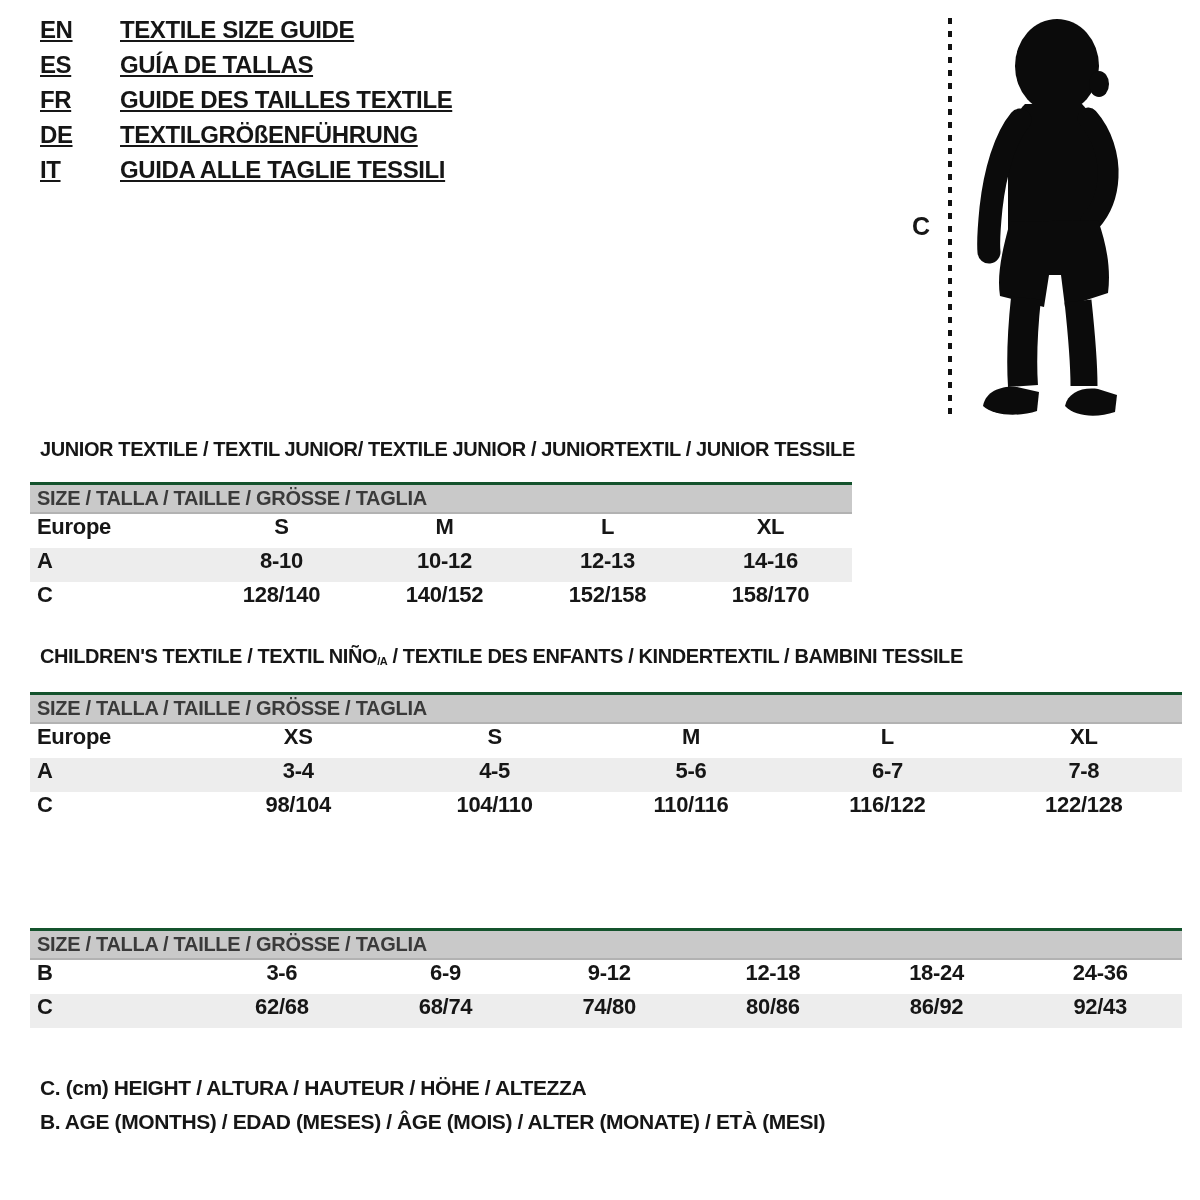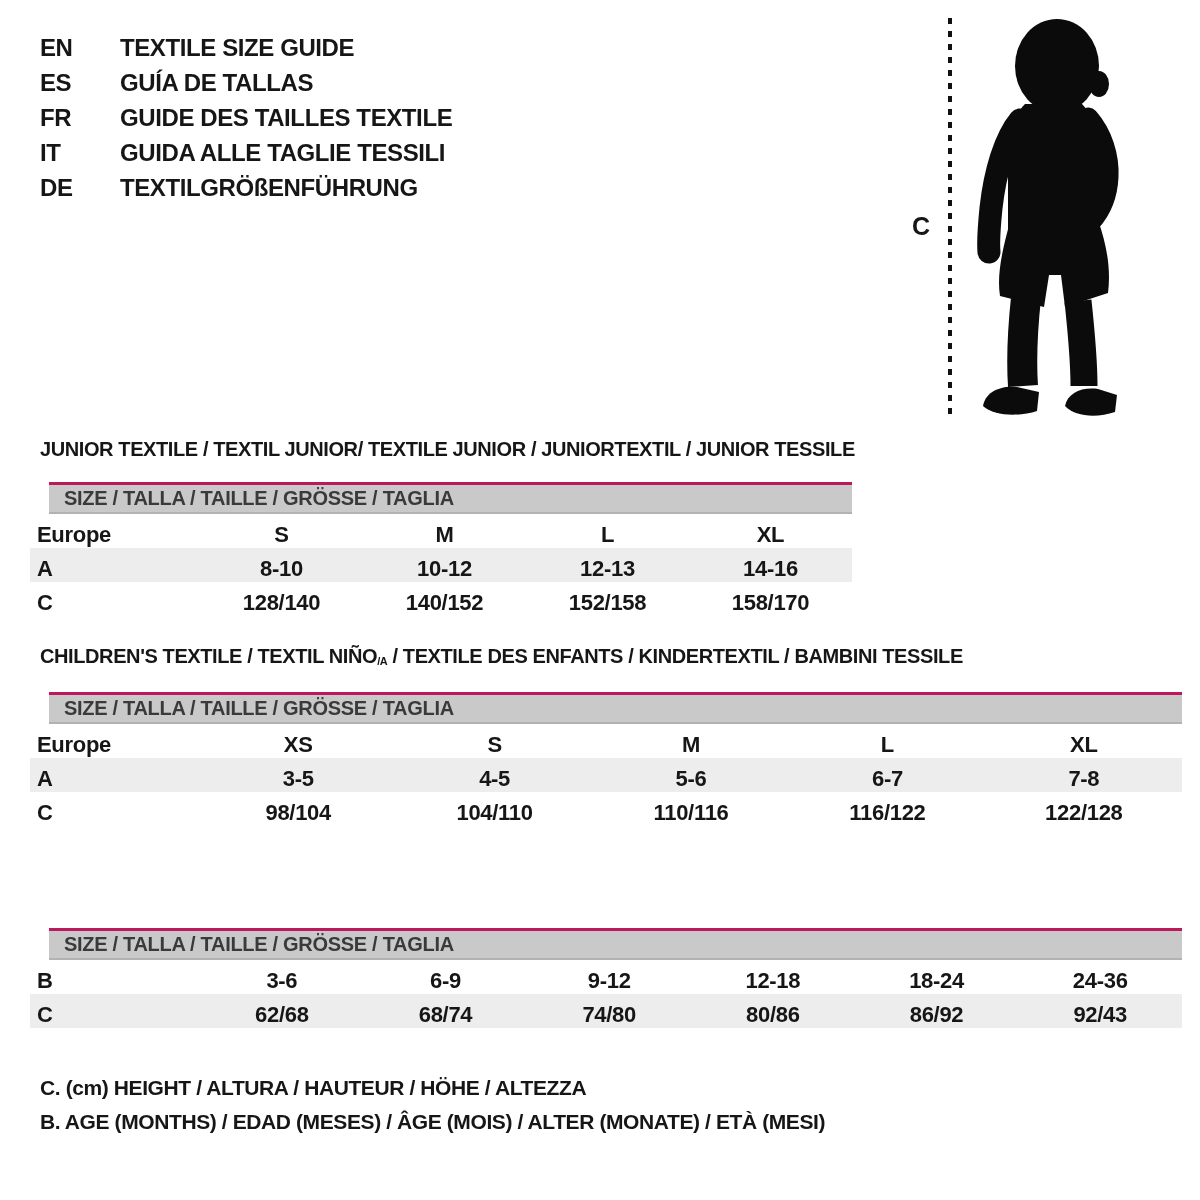--- a/index.html
+++ b/index.html
@@ -1,44 +1,44 @@
 <!DOCTYPE html>
 <html><head>
 <meta charset="utf-8">
 <style>
   html,body{margin:0;padding:0;background:#ffffff;}
   .page{
     position:relative;width:1200px;height:1200px;background:#ffffff;overflow:hidden;
     font-family:"Liberation Sans","DejaVu Sans",sans-serif;font-weight:700;color:#161616;
   }
   
-  .lang-list{position:absolute;left:40px;top:30px;}
+  .lang-list{position:absolute;left:40px;top:12px;text-decoration:underline;}
   .lang-row{display:flex;height:35px;align-items:center;}
   .lang-code{width:80px;font-size:24px;letter-spacing:-0.4px;}
   .lang-label{font-size:24px;letter-spacing:-0.4px;white-space:nowrap;}
   
   .measure-line{position:absolute;left:946px;top:16px;}
   .measure-label{position:absolute;left:912px;top:212px;font-size:25px;}
   .toddler{position:absolute;left:965px;top:14px;}
   
   .sec-title{position:absolute;left:40px;font-size:20px;letter-spacing:-0.4px;white-space:nowrap;}
   .junior-title{top:438px;}
   .children-title{top:645px;text-align:center;}
   .babies-title{position:absolute;left:40px;top:846px;font-size:20px;line-height:40px;letter-spacing:-0.4px;white-space:nowrap;}
   .subA{font-size:0.55em;vertical-align:-0.22em;}
   
   .table{position:absolute;left:30px;}
   .junior-table{top:482px;width:822px;}
   .children-table{top:692px;width:1152px;}
   .babies-table{top:928px;width:1152px;}
   .size-bar{
-    height:27px;background:#c9c9c9;border-top:3px solid #be185d;border-bottom:2px solid #b2b2b2;
-    display:flex;align-items:center;padding-left:15px;font-size:20px;color:#3a3a3a;letter-spacing:-0.3px;margin-left:19px;
+    height:27px;background:#c9c9c9;border-top:3px solid #14532d;border-bottom:2px solid #b2b2b2;
+    display:flex;align-items:center;padding-left:7px;font-size:20px;color:#3a3a3a;letter-spacing:-0.3px;
   }
-  .trow{display:flex;align-items:flex-end;height:34px;font-size:22px;letter-spacing:-0.3px;background:#ffffff;}
+  .trow{display:flex;align-items:flex-start;height:34px;font-size:22px;letter-spacing:-0.3px;background:#ffffff;}
   .trow.alt{background:#ededed;}
   .tlabel{width:170px;padding-left:7px;box-sizing:border-box;}
   .tcell{flex:1;text-align:center;}
   
   .legend{position:absolute;left:40px;top:1071px;}
   .legend-line{font-size:21px;line-height:34px;letter-spacing:-0.4px;white-space:nowrap;}
 </style>
 </head>
 <body>
 
@@ -51,26 +51,26 @@
     </div>
     <div class="lang-row">
       <span class="lang-code">ES</span>
       <span class="lang-label">GUÍA DE TALLAS</span>
     </div>
     <div class="lang-row">
       <span class="lang-code">FR</span>
       <span class="lang-label">GUIDE DES TAILLES TEXTILE</span>
     </div>
     <div class="lang-row">
+      <span class="lang-code">DE</span>
+      <span class="lang-label">TEXTILGRÖßENFÜHRUNG</span>
+    </div>
+    <div class="lang-row">
       <span class="lang-code">IT</span>
       <span class="lang-label">GUIDA ALLE TAGLIE TESSILI</span>
-    </div>
-    <div class="lang-row">
-      <span class="lang-code">DE</span>
-      <span class="lang-label">TEXTILGRÖßENFÜHRUNG</span>
     </div>
   </div>
 
   <svg class="measure-line" width="8" height="402" viewBox="0 0 8 402">
     <line x1="4" y1="2" x2="4" y2="400" stroke="#111111" stroke-width="4" stroke-dasharray="6 7"></line>
   </svg>
   <div class="measure-label">C</div>
   <svg class="toddler" width="180" height="410" viewBox="0 0 180 410">
     <g fill="#0b0b0b" stroke="none">
       <ellipse cx="92" cy="52" rx="42" ry="47"></ellipse>
@@ -120,21 +120,21 @@
     <div class="trow">
       <span class="tlabel">Europe</span>
       <span class="tcell">XS</span>
       <span class="tcell">S</span>
       <span class="tcell">M</span>
       <span class="tcell">L</span>
       <span class="tcell">XL</span>
     </div>
     <div class="trow alt">
       <span class="tlabel">A</span>
-      <span class="tcell">3-5</span>
+      <span class="tcell">3-4</span>
       <span class="tcell">4-5</span>
       <span class="tcell">5-6</span>
       <span class="tcell">6-7</span>
       <span class="tcell">7-8</span>
     </div>
     <div class="trow">
       <span class="tlabel">C</span>
       <span class="tcell">98/104</span>
       <span class="tcell">104/110</span>
       <span class="tcell">110/116</span>

